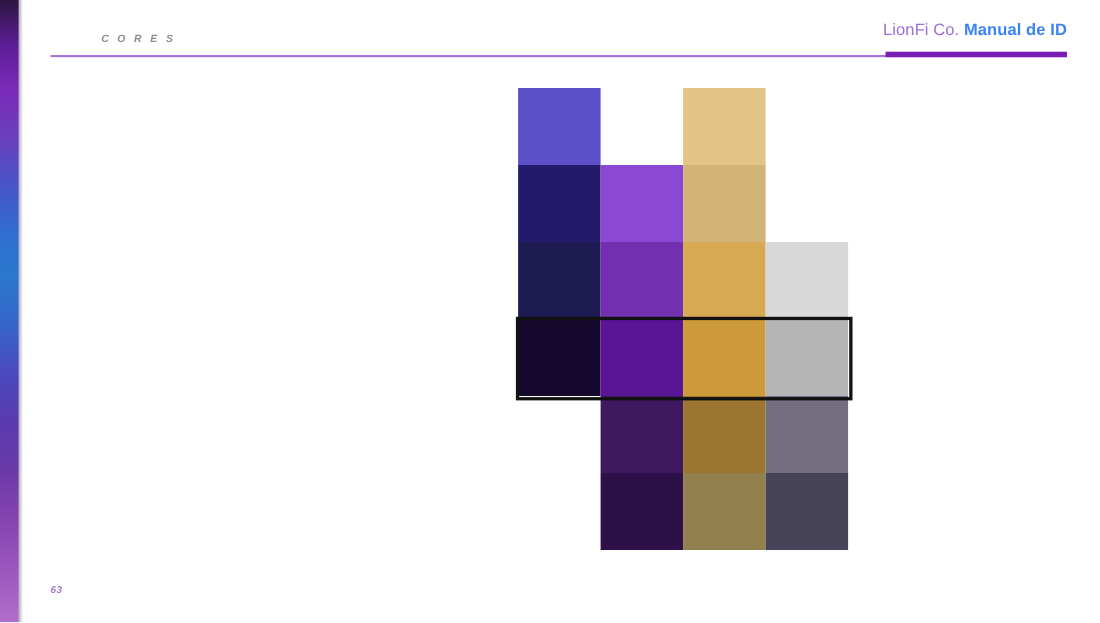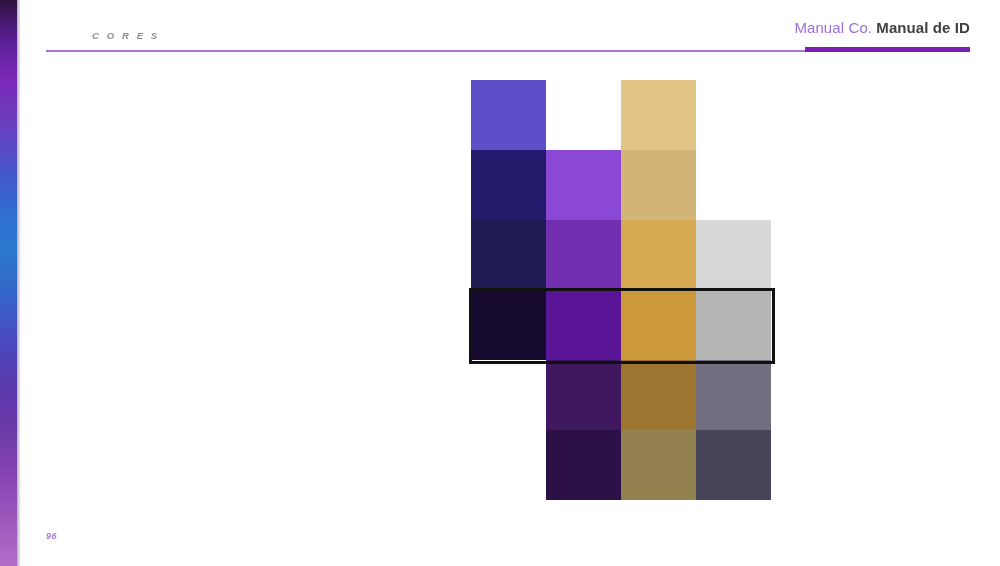--- a/index.html
+++ b/index.html
@@ -74,21 +74,21 @@
     font-size: 15px;
     white-space: nowrap;
     line-height: 1;
   }
   .hdr-brand {
     color: #9b6fd4;
     font-weight: 400;
     letter-spacing: 0.1px;
   }
   .hdr-title {
-    color: #404040;
+    color: #3b82f6;
     font-weight: 700;
     letter-spacing: 0.1px;
   }
 
   .rule-thin {
     position: absolute;
     left: 46px;
     top: 50px;
     width: 924px;
     height: 2px;
@@ -168,21 +168,21 @@
 <body>
 
 <div class="page">
 
   <div class="spine"></div>
   <div class="spine-shadow"></div>
 
   <div class="hdr-left">C O R E S</div>
 
   <div class="hdr-right">
-    <span class="hdr-brand">Manual Co.</span>
+    <span class="hdr-brand">LionFi Co.</span>
     <span class="hdr-title">Manual de ID</span>
   </div>
 
   <div class="rule-thin"></div>
   <div class="rule-thick"></div>
 
 
   <div class="grid">
     <div class="grid-row" style="top: 0px;">
         <div class="cell c0" title="#5d4fc8" style="background: rgb(93, 79, 200);"></div>
@@ -216,15 +216,15 @@
       </div>
       <div class="grid-row" style="top: 350px;">
         <div class="cell c0 empty"></div>
         <div class="cell c1" title="#2e1048" style="background: rgb(46, 16, 72);"></div>
         <div class="cell c2" title="#93804f" style="background: rgb(147, 128, 79);"></div>
         <div class="cell c3" title="#474459" style="background: rgb(71, 68, 89);"></div>
       </div>
       <div class="highlight-box" style="top: 208px; width: 300px; height: 70px; border-color: rgb(17, 17, 17);"></div>
   </div>
 
-  <div class="page-num">96</div>
+  <div class="page-num">63</div>
 
 </div>
 
 </body></html>

